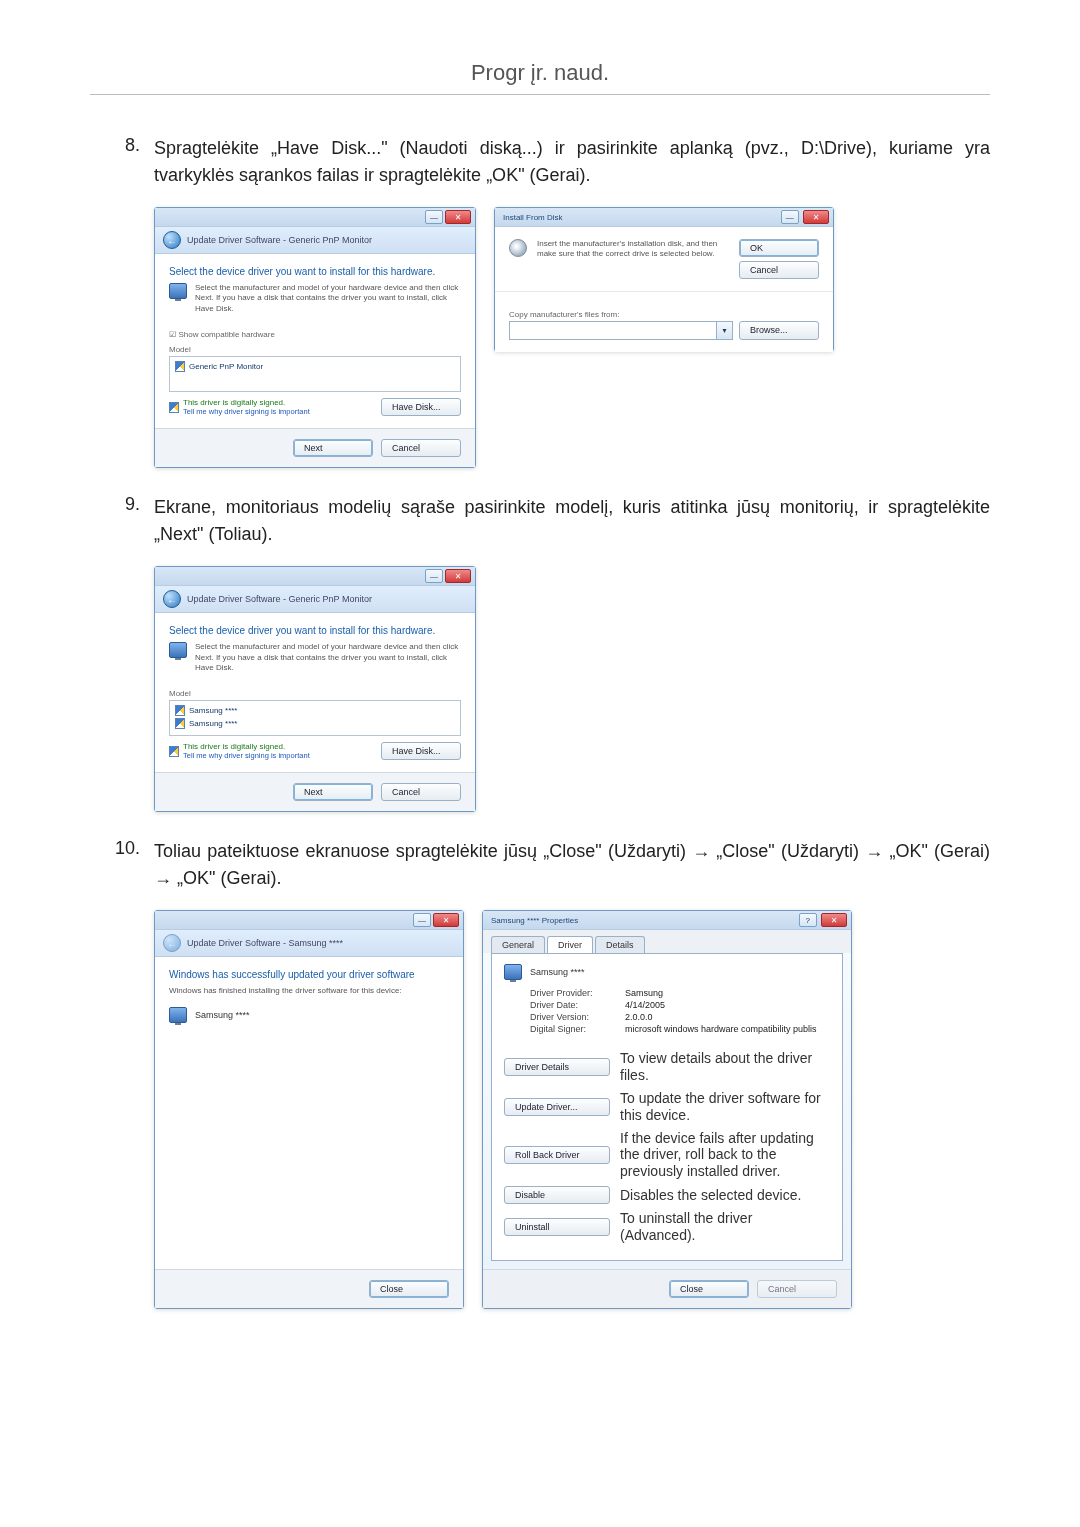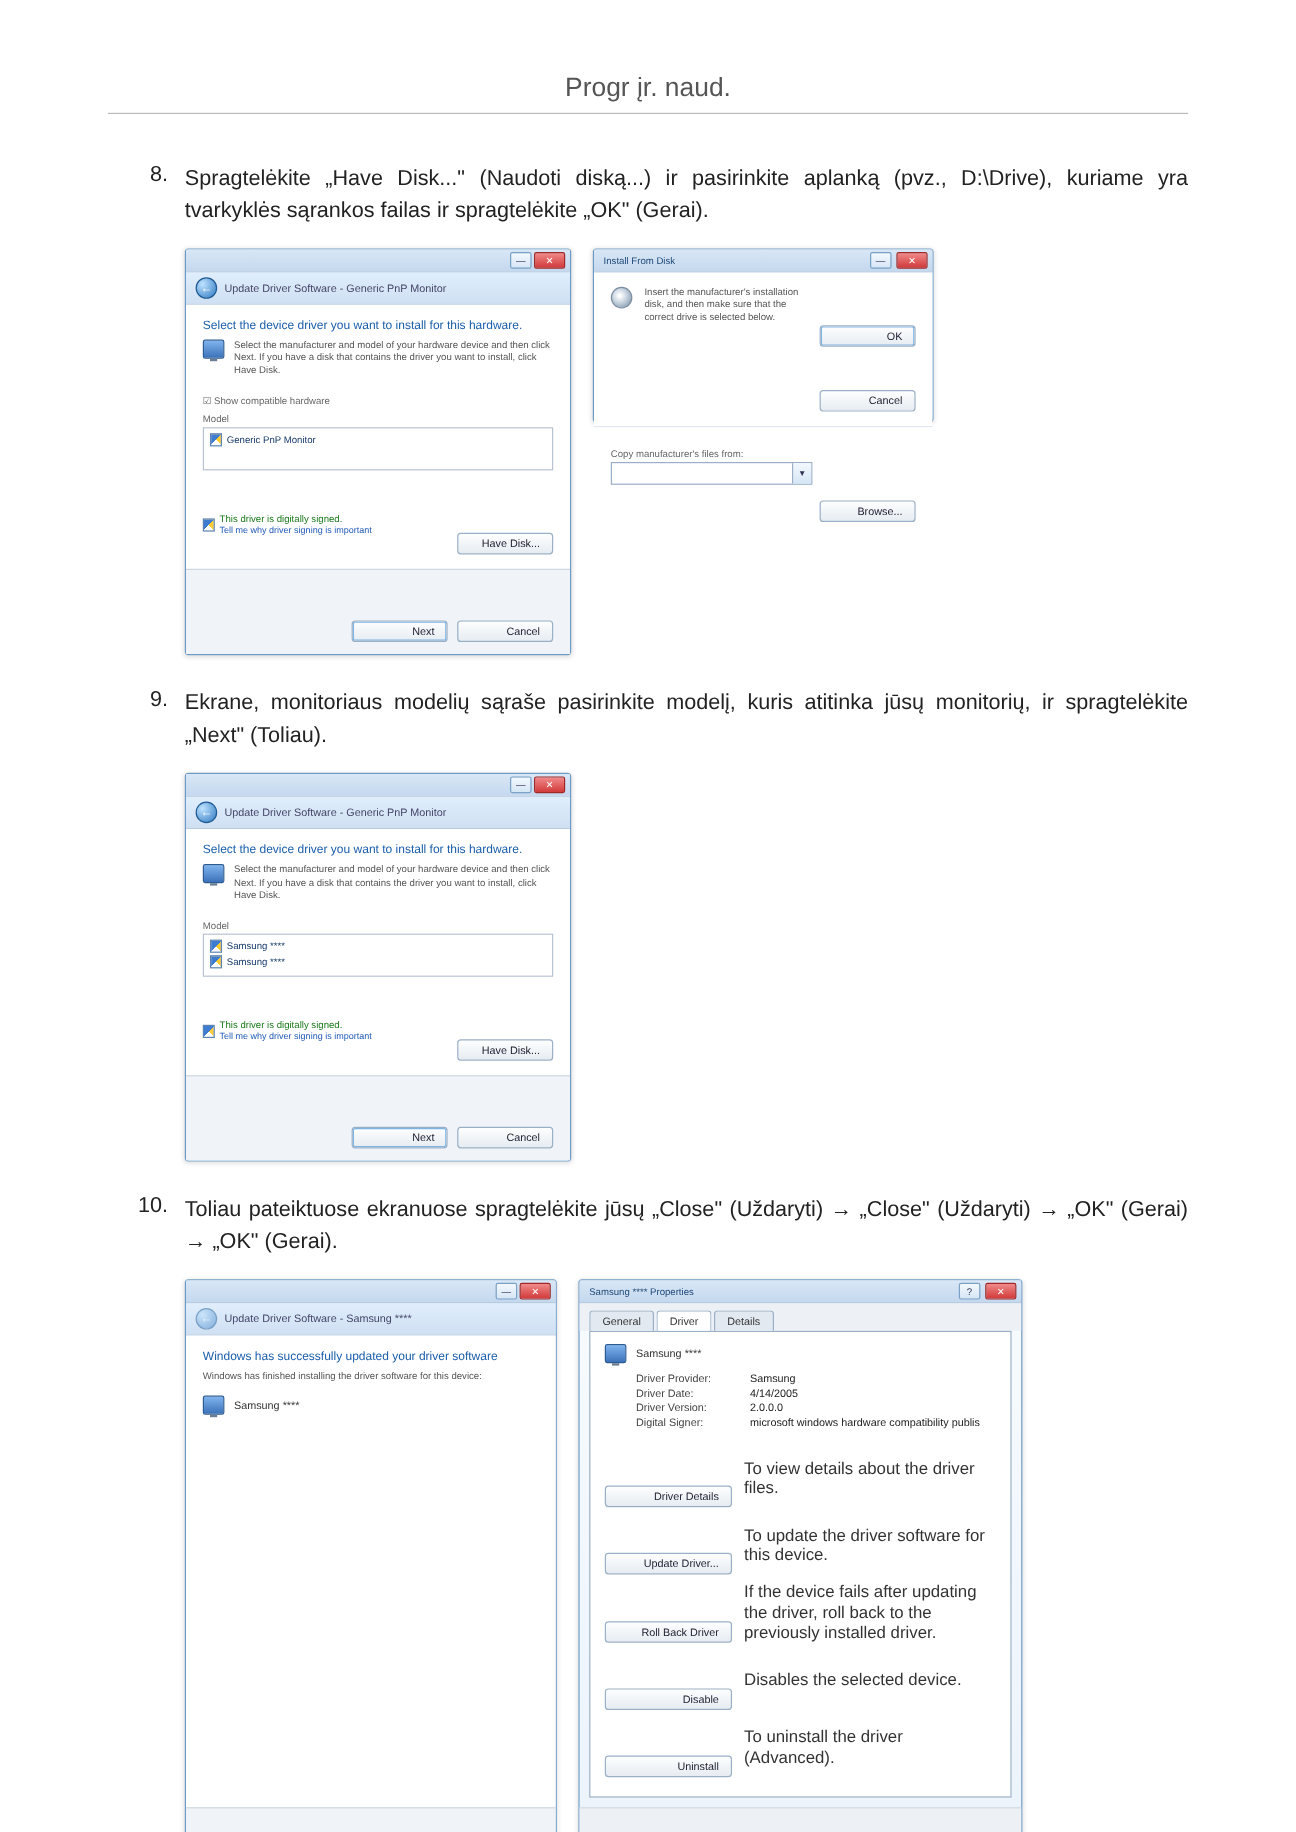--- a/index.html
+++ b/index.html
@@ -99,26 +99,25 @@
     background: #f0f4f9;
     border-top: 1px solid #d0d9e2;
     display: flex;
     justify-content: flex-end;
     gap: 8px;
   }
   .btn {
     min-width: 58px;
     padding: 3px 10px;
     font-size: 9px;
-    text-align: right;
+    text-align: left;
     background: linear-gradient(#fdfefe,#e6ecf2);
     border: 1px solid #9ab0c6;
     border-radius: 3px;
     color: #223;
-    margin-top: 32px;
   }
   .btn.primary {
     box-shadow: 0 0 0 1px #7eb4e2 inset;
   }
   
   .wizardhdr {
     height: 26px;
     background: linear-gradient(#e0eefc,#cfe0f3);
     border-bottom: 1px solid #b8cbe0;
     display: flex;
@@ -157,21 +156,21 @@
     margin-top: 6px;
     margin-bottom: 2px;
   }
   .listbox {
     border: 1px solid #b8c4d2;
     background: #fff;
     min-height: 28px;
     padding: 3px 5px;
     font-size: 8px;
     color: #163a6b;
-    margin-bottom: 20px;
+    margin-bottom: 6px;
   }
   .listbox .item {
     padding: 1px 0;
     display: flex;
     align-items: center;
     gap: 4px;
   }
   .shield {
     display: inline-block;
     width: 8px;
@@ -337,21 +336,21 @@
             </div>
             <span class="btn">Have Disk...</span>
           </div>
         </div>
         <div class="footerbar">
           <span class="btn primary">Next</span>
           <span class="btn">Cancel</span>
         </div>
       </div>
 
-      <div class="dlg" style="width:284px;height:145px">
+      <div class="dlg" style="width:340px;height:145px">
         <div class="titlebar" style="justify-content:space-between">
           <span style="color:#204a78;padding-left:4px">Install From Disk</span>
           <span>
             <span class="winbtn">—</span>
             <span class="winbtn close">✕</span>
           </span>
         </div>
         <div class="body" style="display:flex;gap:10px">
           <span class="disk-icon"></span>
           <div style="flex:1">

